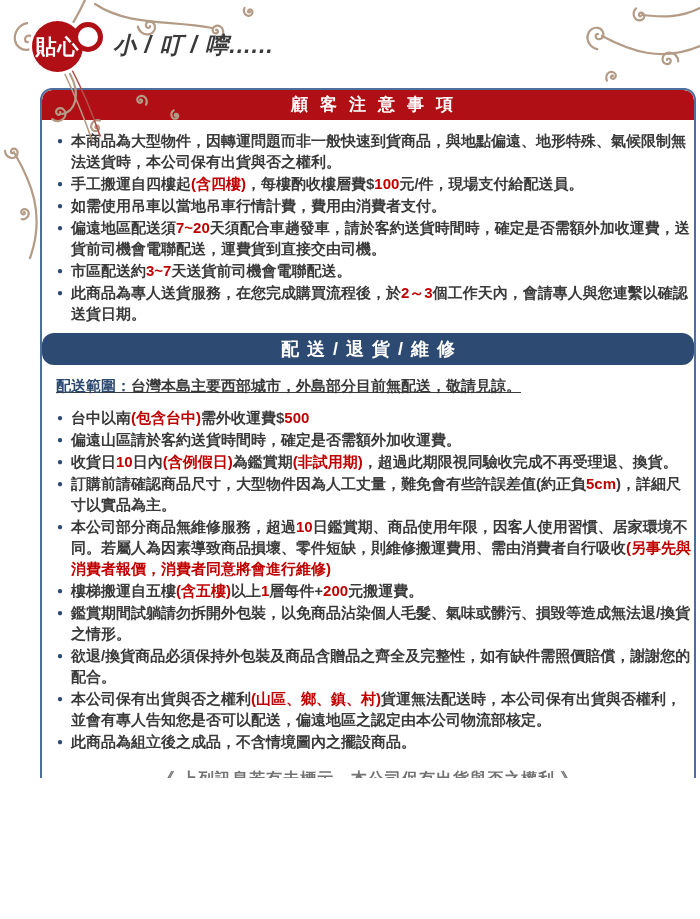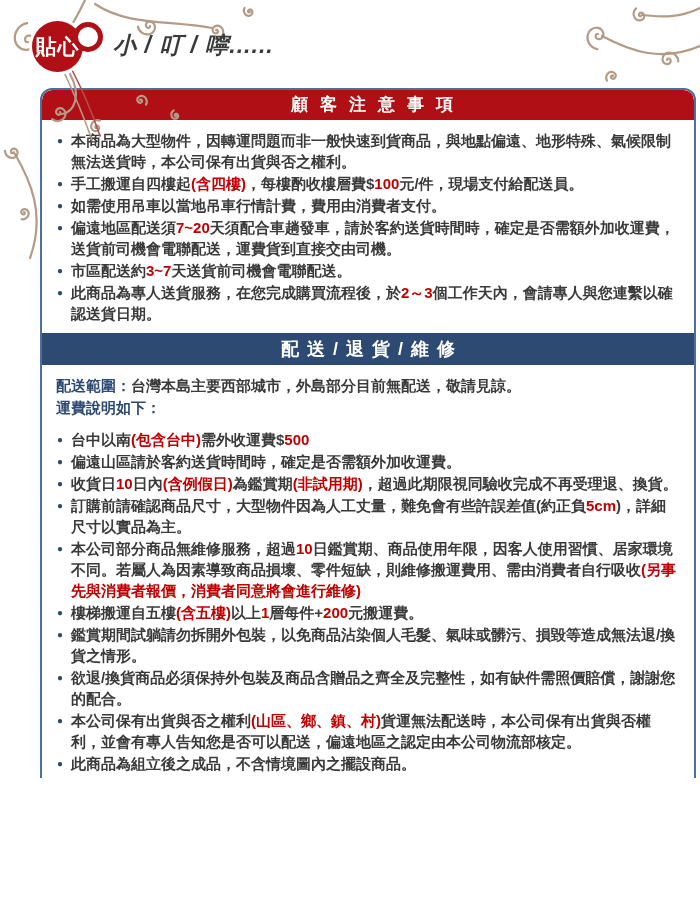--- a/index.html
+++ b/index.html
@@ -16,28 +16,28 @@
   .title{position:absolute;left:113px;top:30px;z-index:4;font-size:23px;font-weight:bold;
          font-style:italic;color:#3A3A3A;letter-spacing:1px;}
   
   .card{position:absolute;left:40px;top:88px;width:656px;min-height:794px;z-index:1;
         box-sizing:border-box;background:#ffffff;border:2px solid #4D6F9D;
         border-radius:12px 12px 16px 16px;overflow:hidden;}
   .bar-red{height:30px;line-height:30px;background:#B01015;color:#ffffff;text-align:center;
            font-size:17px;font-weight:bold;letter-spacing:12px;text-indent:12px;
            border-radius:10px 10px 0 0;padding-left:8px;}
   .bar-navy{height:32px;line-height:32px;background:#2D4A72;color:#ffffff;text-align:center;
-            font-size:18px;font-weight:bold;letter-spacing:8px;text-indent:8px;}
-  ul.notice{list-style:none;margin:0;padding:10px 15px 8px 14px;}
+            font-size:18px;font-weight:bold;letter-spacing:8px;text-indent:8px;border-radius:12px;}
+  ul.notice{list-style:none;margin:0;padding:10px 0 8px 14px;}
   ul.notice li{position:relative;padding-left:15px;margin-bottom:1px;
                font-size:15px;line-height:21px;color:#3A3A3A;font-weight:600;}
   ul.notice li::before{content:"●";position:absolute;left:1px;top:0;color:#2D4A72;
                        font-size:10px;line-height:21px;}
   ul.intro{padding-bottom:0;}
-  ul.intro li{padding-left:0;}
+  ul.intro li{padding-left:0;text-decoration:underline;}
   ul.intro li::before{content:none;}
   .red{color:#C00000;font-weight:700;}
   .lbl{color:#2D4A72;font-weight:700;}
   .footer{margin:8px 10px 14px;text-align:center;font-size:16px;font-weight:bold;
           color:#737373;letter-spacing:1px;}
 </style>
 </head>
 <body>
 
 <div class="page">
@@ -90,21 +90,20 @@
         <li><span>手工搬運自四樓起</span><span class="red">(含四樓)</span><span>，每樓酌收樓層費$</span><span class="red">100</span><span>元/件，現場支付給配送員。</span></li>
         <li><span>如需使用吊車以當地吊車行情計費，費用由消費者支付。</span></li>
         <li><span>偏遠地區配送須</span><span class="red">7~20</span><span>天須配合車趟發車，請於客約送貨時間時，確定是否需額外加收運費，送貨前司機會電聯配送，運費貨到直接交由司機。</span></li>
         <li><span>市區配送約</span><span class="red">3~7</span><span>天送貨前司機會電聯配送。</span></li>
         <li><span>此商品為專人送貨服務，在您完成購買流程後，於</span><span class="red">2～3</span><span>個工作天內，會請專人與您連繫以確認送貨日期。</span></li>
       </ul>
 
     <div class="bar-navy">配送/退貨/維修</div>
     <ul class="notice intro">
         <li><span class="lbl">配送範圍：</span><span>台灣本島主要西部城市，外島部分目前無配送，敬請見諒。</span></li>
-        <li><span class="lbl">運費說明如下：</span></li>
       </ul>
     <ul class="notice">
         <li><span>台中以南</span><span class="red">(包含台中)</span><span>需外收運費$</span><span class="red">500</span></li>
         <li><span>偏遠山區請於客約送貨時間時，確定是否需額外加收運費。</span></li>
         <li><span>收貨日</span><span class="red">10</span><span>日內</span><span class="red">(含例假日)</span><span>為鑑賞期</span><span class="red">(非試用期)</span><span>，超過此期限視同驗收完成不再受理退、換貨。</span></li>
         <li><span>訂購前請確認商品尺寸，大型物件因為人工丈量，難免會有些許誤差值(約正負</span><span class="red">5cm</span><span>)，詳細尺寸以實品為主。</span></li>
         <li><span>本公司部分商品無維修服務，超過</span><span class="red">10</span><span>日鑑賞期、商品使用年限，因客人使用習慣、居家環境不同。若屬人為因素導致商品損壞、零件短缺，則維修搬運費用、需由消費者自行吸收</span><span class="red">(另事先與消費者報價，消費者同意將會進行維修)</span></li>
         <li><span>樓梯搬運自五樓</span><span class="red">(含五樓)</span><span>以上</span><span class="red">1</span><span>層每件+</span><span class="red">200</span><span>元搬運費。</span></li>
         <li><span>鑑賞期間試躺請勿拆開外包裝，以免商品沾染個人毛髮、氣味或髒污、損毀等造成無法退/換貨之情形。</span></li>
         <li><span>欲退/換貨商品必須保持外包裝及商品含贈品之齊全及完整性，如有缺件需照價賠償，謝謝您的配合。</span></li>

